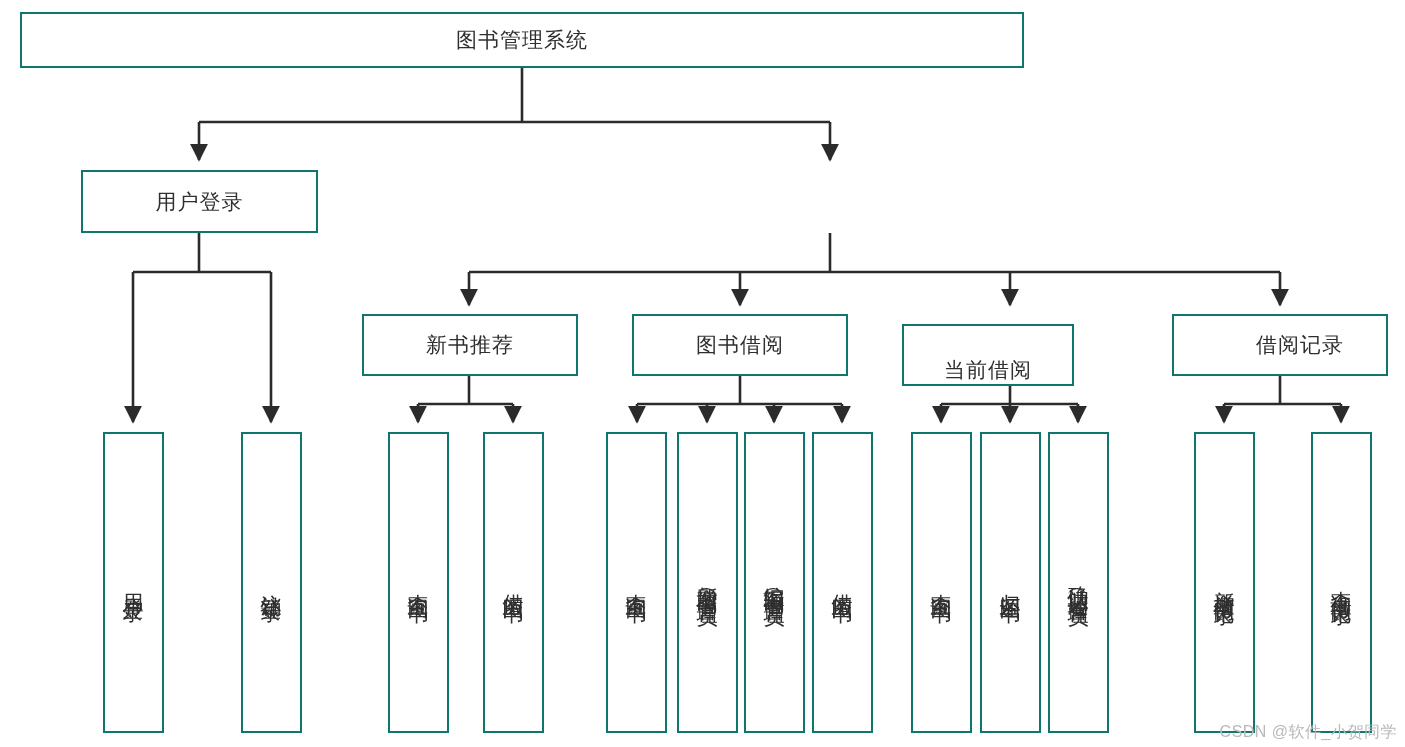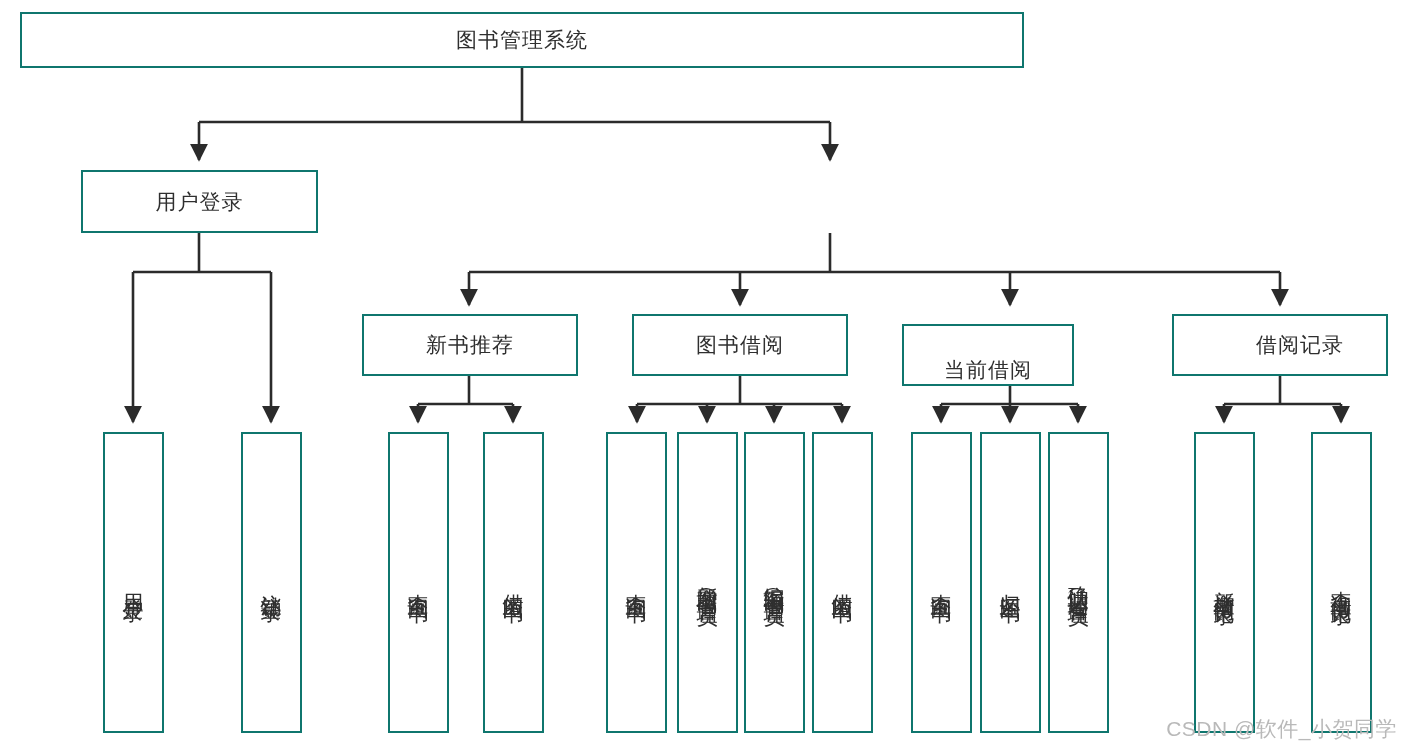--- a/index.html
+++ b/index.html
@@ -49,21 +49,21 @@
     padding-bottom: 4px;
     white-space: nowrap;
   }
   .node .label {
     display: block;
   }
   .watermark {
     position: absolute;
     right: 8px;
     bottom: 4px;
-    font-size: 21px;
+    font-size: 16px;
     color: #b9b9b9;
     letter-spacing: 0.5px;
     white-space: nowrap;
   }
 </style>
 </head>
 <body>
 
 <div id="canvas">
 

